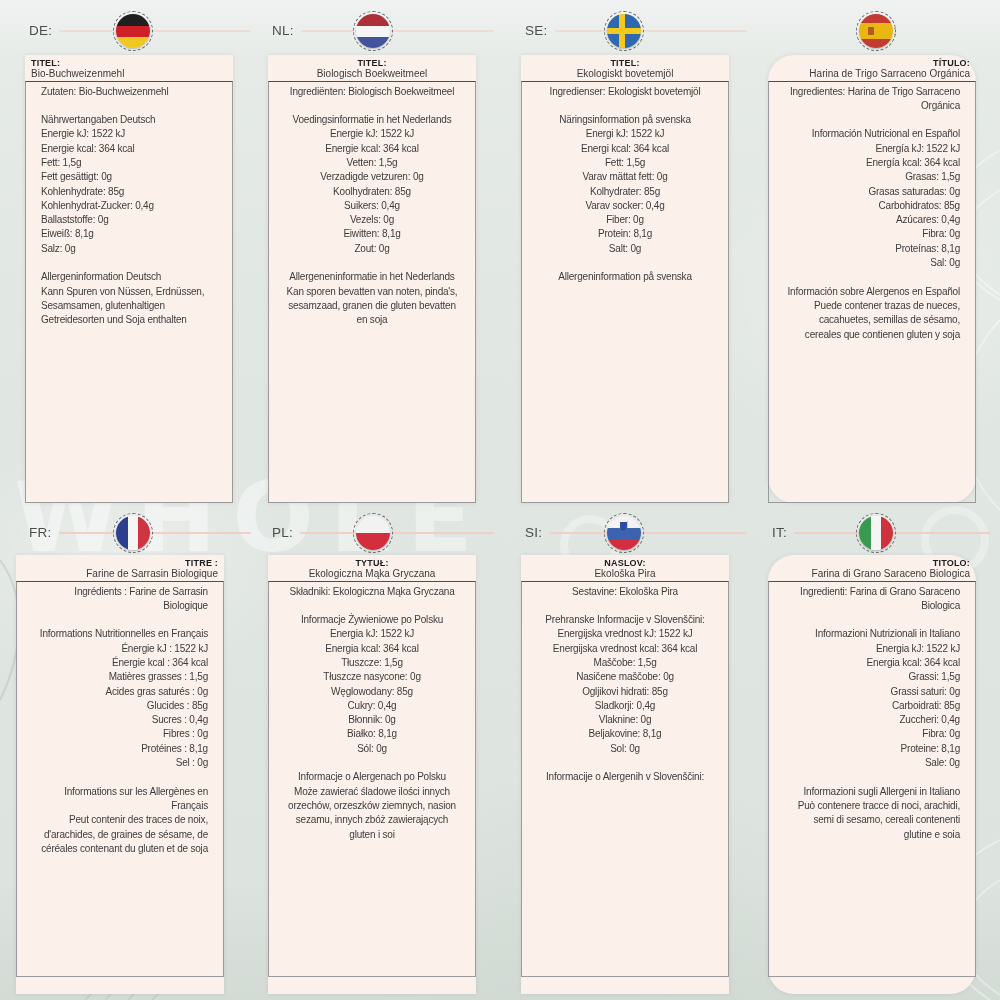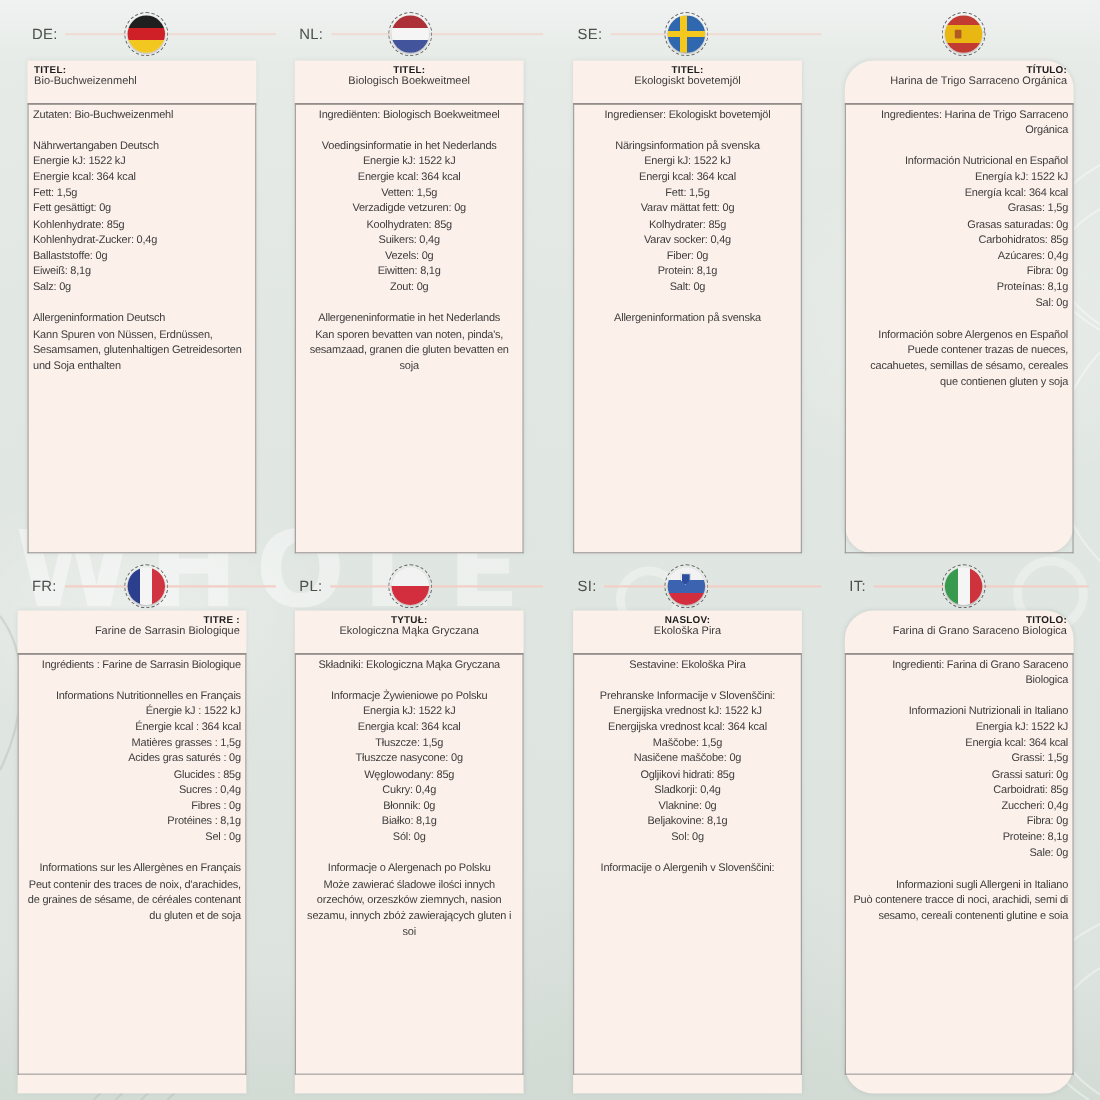--- a/index.html
+++ b/index.html
@@ -47,27 +47,27 @@
   .flag-fr{background:linear-gradient(90deg,#2c3f8e 0 34%,#f5f5f5 34% 66%,#d03440 66%);}
   .flag-pl{background:linear-gradient(180deg,#f2f2f2 0 50%,#d32e3e 50%);}
   .flag-si{background:linear-gradient(180deg,#f2f2f2 0 34%,#3b63b0 34% 67%,#d32e3e 67%);}
   .flag-si::after{content:"";position:absolute;left:12px;top:5px;width:9px;height:11px;background:#2b4f9e;border:1px solid #f0f0f0;box-sizing:border-box;clip-path:polygon(0 0,100% 0,100% 62%,50% 100%,0 62%);}
   .flag-it{background:linear-gradient(90deg,#379a4e 0 34%,#f5f5f5 34% 66%,#ce323c 66%);}
 
   .card{
     position:absolute;box-sizing:border-box;background:#fcf0ea;
     display:flex;flex-direction:column;box-shadow:0 0 4px rgba(120,130,122,.18);
   }
-  .card-title{padding:3px 6px 14px;}
+  .card-title{padding:3px 6px 1px;}
   .t-label{font-size:9px;font-weight:700;color:#1d1d1d;line-height:10px;letter-spacing:.2px;}
   .t-name{font-size:10px;color:#3b3b3b;line-height:11.5px;}
   .card-body{
     flex:1;overflow:hidden;
     border:1px solid #9a9a9a;border-top:1.6px solid #4e4e4e;
-    padding:3px 4px 0;
+    padding:3px 15px 0;
     font-size:10px;line-height:14.3px;letter-spacing:-0.2px;color:#3d3d3d;
   }
   .row1 .card-body{margin-bottom:17px;}
   .blank-line{height:14.3px;}
   .align-left{text-align:left;}
   .align-center{text-align:center;}
   .align-right{text-align:right;border-radius:26px;}
 </style>
 </head>
 <body>

